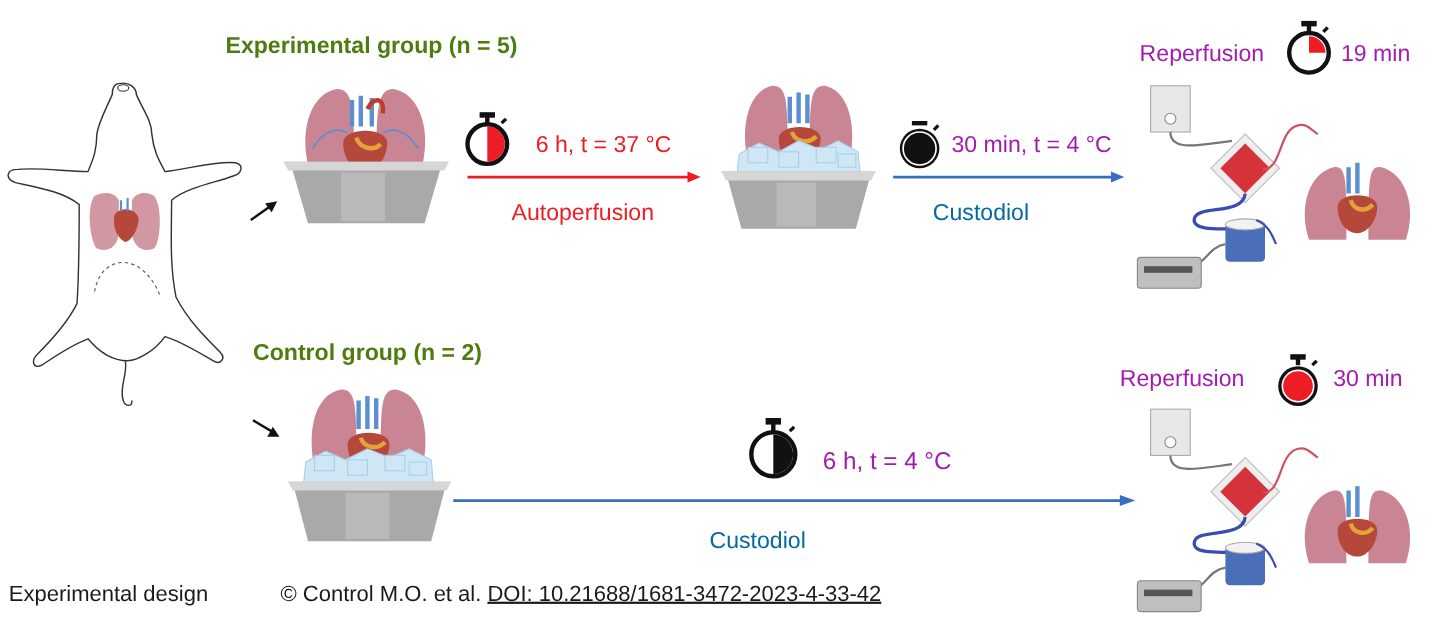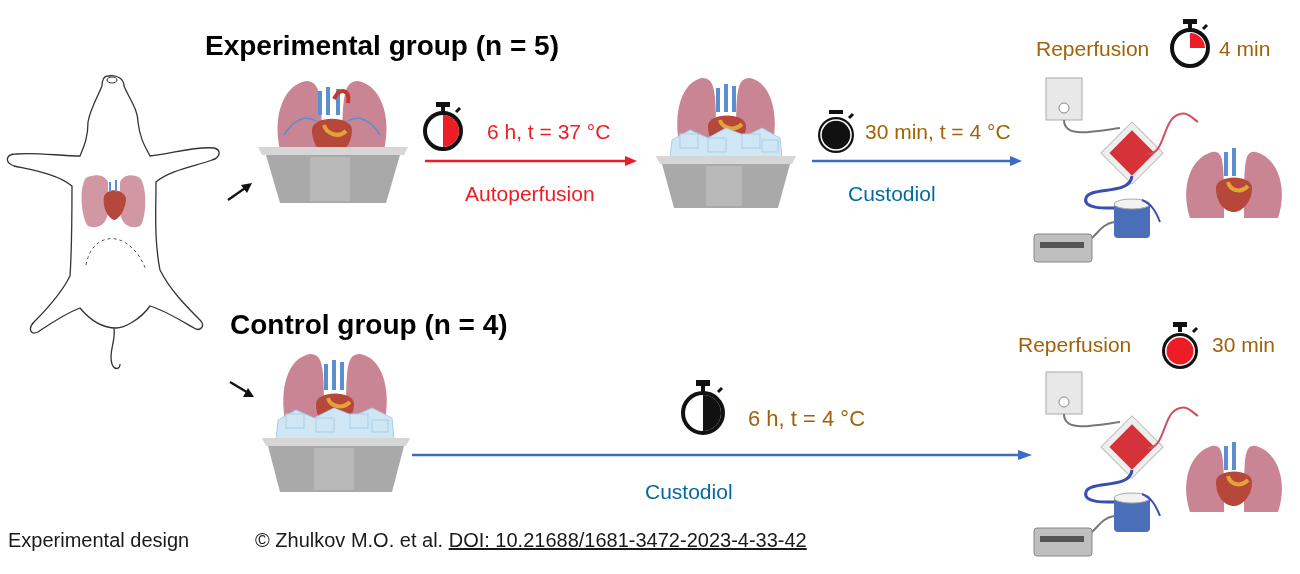--- a/index.html
+++ b/index.html
@@ -1,23 +1,23 @@
 <!DOCTYPE html>
 <html><head>
 <meta charset="utf-8">
 <style>
   html, body { margin:0; padding:0; background:#ffffff; }
   body { width:1300px; height:574px; position:relative; overflow:hidden;
          font-family:"Liberation Sans", sans-serif; color:#1a1a1a; }
   .abs { position:absolute; }
-  .group-title { font-weight:bold; font-size:28px; color:#000000; white-space:nowrap; }
+  .group-title { font-weight:bold; font-size:21px; color:#4d7c0f; white-space:nowrap; }
   .step-label { font-size:21px; white-space:nowrap; }
   .red { color:#ee1c24; }
   .blue { color:#0369a1; }
-  .dark { color:#a16207; }
+  .dark { color:#a21caf; }
   .caption { font-size:20px; white-space:nowrap; color:#1a1a1a; }
   .doi { text-decoration:underline; }
   svg { position:absolute; overflow:visible; }
 </style>
 </head>
 <body>
 
 <svg class="abs" style="left:0;top:70px" width="230" height="300" viewBox="0 0 230 300">
   <g fill="#fff" stroke="#333" stroke-width="1.3">
 
@@ -109,21 +109,21 @@
 <div class="abs step-label blue" style="left:848px;top:182px">Custodiol</div>
 
 <div class="abs step-label dark" style="left:1036px;top:37px">Reperfusion</div>
 <svg style="left:1167px;top:19px" width="46" height="50" viewBox="0 0 46 50">
   <rect x="16" y="0" width="14" height="5" fill="#111"></rect>
   <rect x="21" y="4" width="4" height="6" fill="#111"></rect>
   <line x1="36" y1="10" x2="40" y2="6" stroke="#111" stroke-width="3"></line>
   <circle cx="23" cy="29" r="18" fill="#fff" stroke="#111" stroke-width="4"></circle>
   <path d="M23 29 L23 14 A15 15 0 0 1 38 29 Z" fill="#ee1c24"></path>
 </svg>
-<div class="abs step-label dark" style="left:1219px;top:37px">4 min</div>
+<div class="abs step-label dark" style="left:1219px;top:37px">19 min</div>
 
 <svg style="left:1030px;top:78px" width="270" height="190" viewBox="0 0 270 190">
   <rect x="16" y="0" width="36" height="42" fill="#e8e8e8" stroke="#aaa"></rect>
   <circle cx="34" cy="30" r="5" fill="#fff" stroke="#888"></circle>
   <path d="M34 42 C34 60 60 54 90 50" stroke="#777" stroke-width="2" fill="none"></path>
   <g transform="translate(102,75) rotate(45)">
     <rect x="-22" y="-22" width="44" height="44" fill="#eee" stroke="#bbb"></rect>
     <rect x="-16" y="-16" width="32" height="32" fill="#d6323a"></rect>
   </g>
   <path d="M118 76 C136 76 132 40 150 36 C158 34 162 40 168 44" stroke="#d05060" stroke-width="2" fill="none"></path>
@@ -135,21 +135,21 @@
   <rect x="4" y="156" width="58" height="28" rx="3" fill="#bfbfbf" stroke="#888"></rect>
   <rect x="10" y="164" width="44" height="6" fill="#555"></rect>
 
   <path d="M160 140 C150 110 160 80 182 74 C194 72 194 84 194 140 Z" fill="#c98593"></path>
   <path d="M248 140 C258 110 248 80 226 74 C214 72 214 84 214 140 Z" fill="#c98593"></path>
   <path d="M186 110 C186 96 222 96 222 110 C222 124 212 134 204 134 C194 134 186 124 186 110 Z" fill="#b5483a"></path>
   <path d="M198 104 C200 112 210 116 218 108" stroke="#e3a33a" stroke-width="4" fill="none"></path>
   <path d="M196 74 L196 98 M204 70 L204 98" stroke="#5b8fcf" stroke-width="4"></path>
 </svg>
 
-<div class="abs group-title" style="left:230px;top:309px">Control group (n = 4)</div>
+<div class="abs group-title" style="left:230px;top:309px">Control group (n = 2)</div>
 
 <svg style="left:252px;top:340px" width="165" height="160" viewBox="0 0 165 160">
   <path d="M34 86 C26 48 36 18 58 14 C72 14 72 28 72 86 Z" fill="#c98593"></path>
   <path d="M132 86 C140 48 130 18 108 14 C94 14 94 28 94 86 Z" fill="#c98593"></path>
   <path d="M64 64 C64 50 102 50 102 64 C102 78 90 88 82 88 C72 88 64 78 64 64 Z" fill="#b5483a"></path>
   <path d="M76 58 C78 66 90 70 98 62" stroke="#e3a33a" stroke-width="4" fill="none"></path>
   <path d="M74 24 L74 50 M82 20 L82 50 M90 22 L90 50" stroke="#5b8fcf" stroke-width="4"></path>
   <g fill="#cfe6f5" stroke="#a9cfe8" stroke-width="1">
     <path d="M26 80 L44 70 L62 78 L82 68 L102 76 L120 68 L140 78 L142 100 L24 100 Z"></path>
     <rect x="34" y="74" width="18" height="14"></rect>
@@ -205,15 +205,15 @@
   <rect x="10" y="164" width="44" height="6" fill="#555"></rect>
   <path d="M160 140 C150 110 160 80 182 74 C194 72 194 84 194 140 Z" fill="#c98593"></path>
   <path d="M248 140 C258 110 248 80 226 74 C214 72 214 84 214 140 Z" fill="#c98593"></path>
   <path d="M186 110 C186 96 222 96 222 110 C222 124 212 134 204 134 C194 134 186 124 186 110 Z" fill="#b5483a"></path>
   <path d="M198 104 C200 112 210 116 218 108" stroke="#e3a33a" stroke-width="4" fill="none"></path>
   <path d="M196 74 L196 98 M204 70 L204 98" stroke="#5b8fcf" stroke-width="4"></path>
 </svg>
 
 <div class="abs caption" style="left:8px;top:529px">Experimental design</div>
 <div class="abs caption" style="left:255px;top:529px">
-  <span>© Zhulkov M.O. et al.</span>
+  <span>© Control M.O. et al.</span>
   <span class="doi">DOI: 10.21688/1681-3472-2023-4-33-42</span>
 </div>
 
 </body></html>

